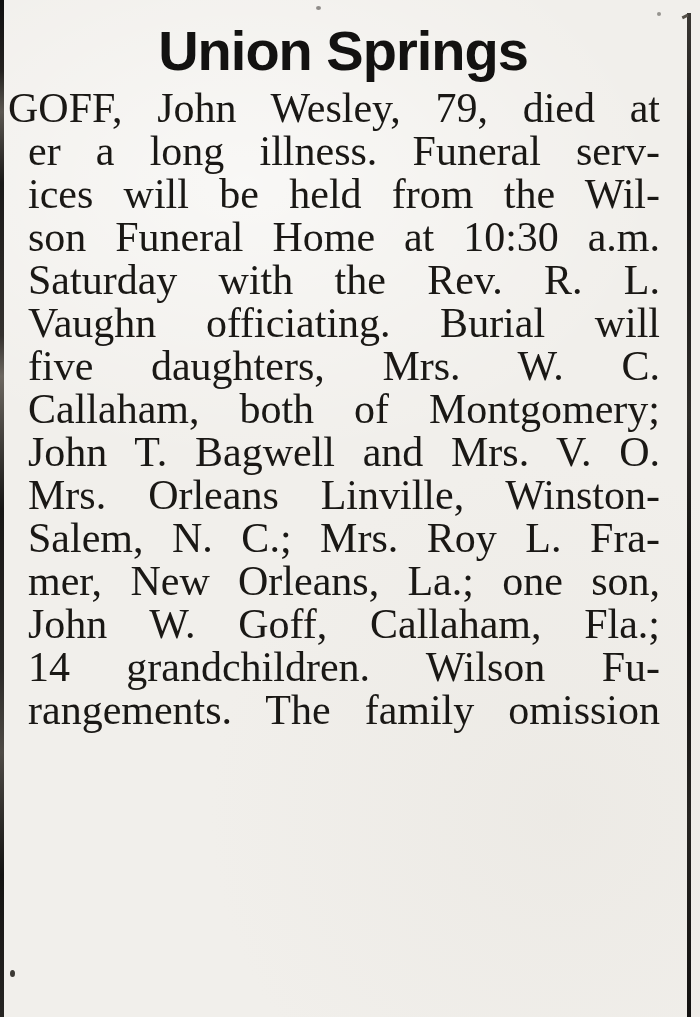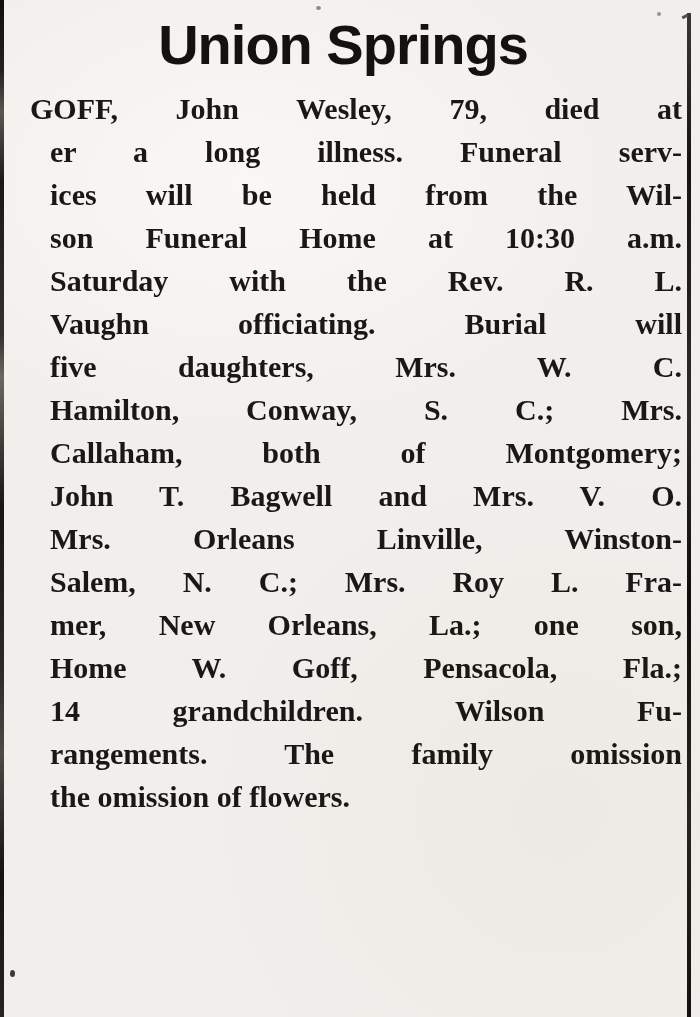--- a/index.html
+++ b/index.html
@@ -52,38 +52,38 @@
     background: #555049;
     transform: rotate(-25deg);
   }
 
   
   .headline {
     position: absolute;
     top: 12px;
     left: 0;
     right: 14px;
-    margin: 0;
+    margin: 6px;
     text-align: center;
     font-family: "Liberation Sans", sans-serif;
     font-weight: 700;
     font-size: 56px;
     line-height: 66px;
     letter-spacing: -1px;
     color: #131211;
   }
 
   
   .article {
     position: absolute;
     top: 87px;
-    left: 30px;
+    left: 8px;
     width: 652px;
-    font-size: 30px;
-    font-weight: 700;
+    font-size: 42px;
+    font-weight: 400;
     color: #1a1815;
   }
   .line {
     line-height: 43px;
     text-align: justify;
     text-align-last: justify;
     text-justify: inter-word;
     padding-left: 20px;
     white-space: nowrap;
   }
@@ -114,28 +114,26 @@
   <h1 class="headline">Union Springs</h1>
 
   <div class="article" id="article">
       <div class="line first">GOFF, John Wesley, 79, died at</div>
       <div class="line">er a long illness. Funeral serv-</div>
       <div class="line">ices will be held from the Wil-</div>
       <div class="line">son Funeral Home at 10:30 a.m.</div>
       <div class="line">Saturday with the Rev. R. L.</div>
       <div class="line">Vaughn officiating. Burial will</div>
       <div class="line">five daughters, Mrs. W. C.</div>
-      <div class="line">Hamilton, Conway, S. C.; Mrs.</div>
       <div class="line">Callaham, both of Montgomery;</div>
       <div class="line">John T. Bagwell and Mrs. V. O.</div>
       <div class="line">Mrs. Orleans Linville, Winston-</div>
       <div class="line">Salem, N. C.; Mrs. Roy L. Fra-</div>
       <div class="line">mer, New Orleans, La.; one son,</div>
-      <div class="line">Home W. Goff, Pensacola, Fla.;</div>
+      <div class="line">John W. Goff, Callaham, Fla.;</div>
       <div class="line">14 grandchildren. Wilson Fu-</div>
       <div class="line">rangements. The family omission</div>
-      <div class="line last">the omission of flowers.</div>
     </div>
 
   <div class="speck speck-1"></div>
   <div class="speck speck-2"></div>
   <div class="speck speck-3"></div>
 </div>
 
 </body></html>

